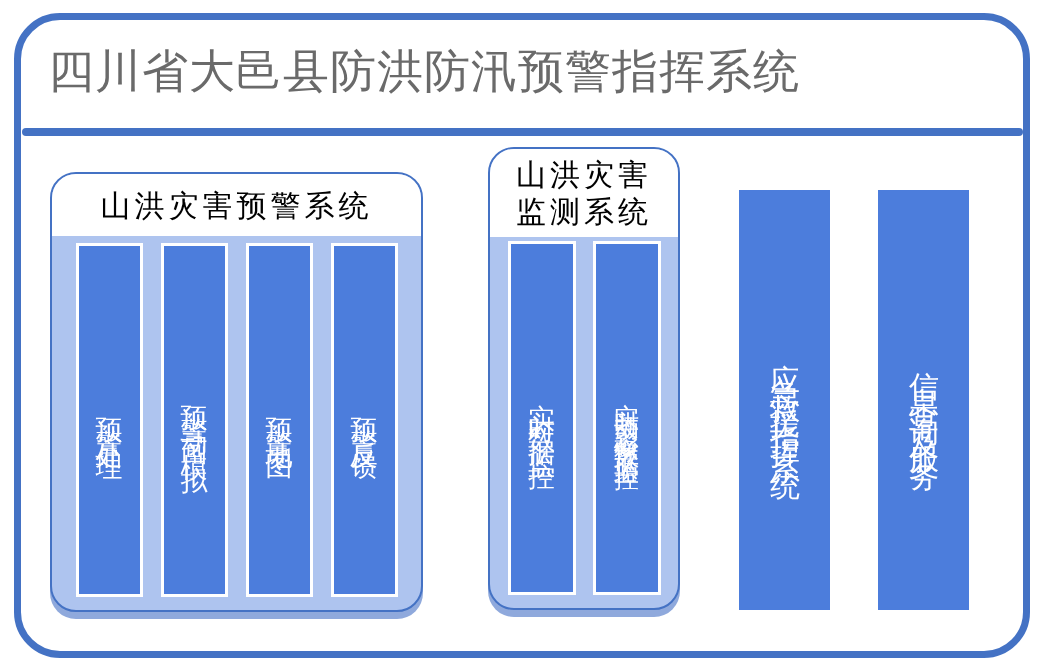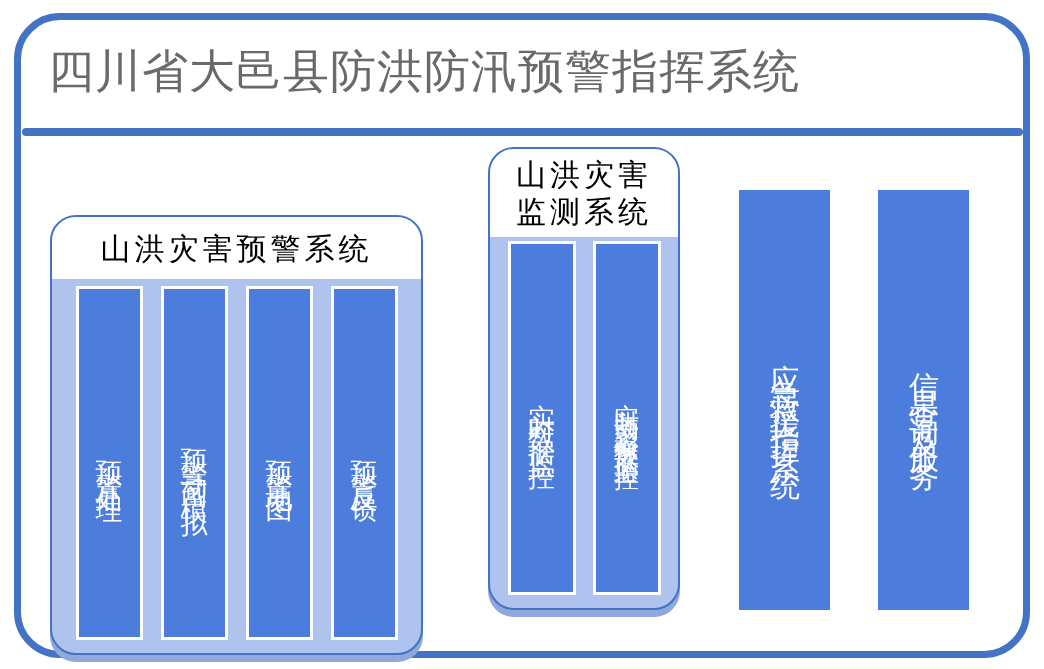--- a/index.html
+++ b/index.html
@@ -45,21 +45,21 @@
   .group {
     position: absolute;
     box-sizing: border-box;
     background: #AEC4EF;
     border: 2px solid #4472C4;
     border-radius: 26px;
     overflow: hidden;
     box-shadow: 0 7px 0 #8FA9DC;
     font-family: "Liberation Serif", serif;
   }
-  .group-left { left: 50px; top: 172px; width: 373px; height: 440px; margin-top: 43px; }
+  .group-left { left: 50px; top: 172px; width: 373px; height: 440px; }
   .group-mid  { left: 488px; top: 147px; width: 192px; height: 463px; }
   .group-header {
     box-sizing: border-box;
     height: 62px;
     background: #ffffff;
     display: flex;
     align-items: center;
     justify-content: center;
     font-size: 30px;
     line-height: 37px;

